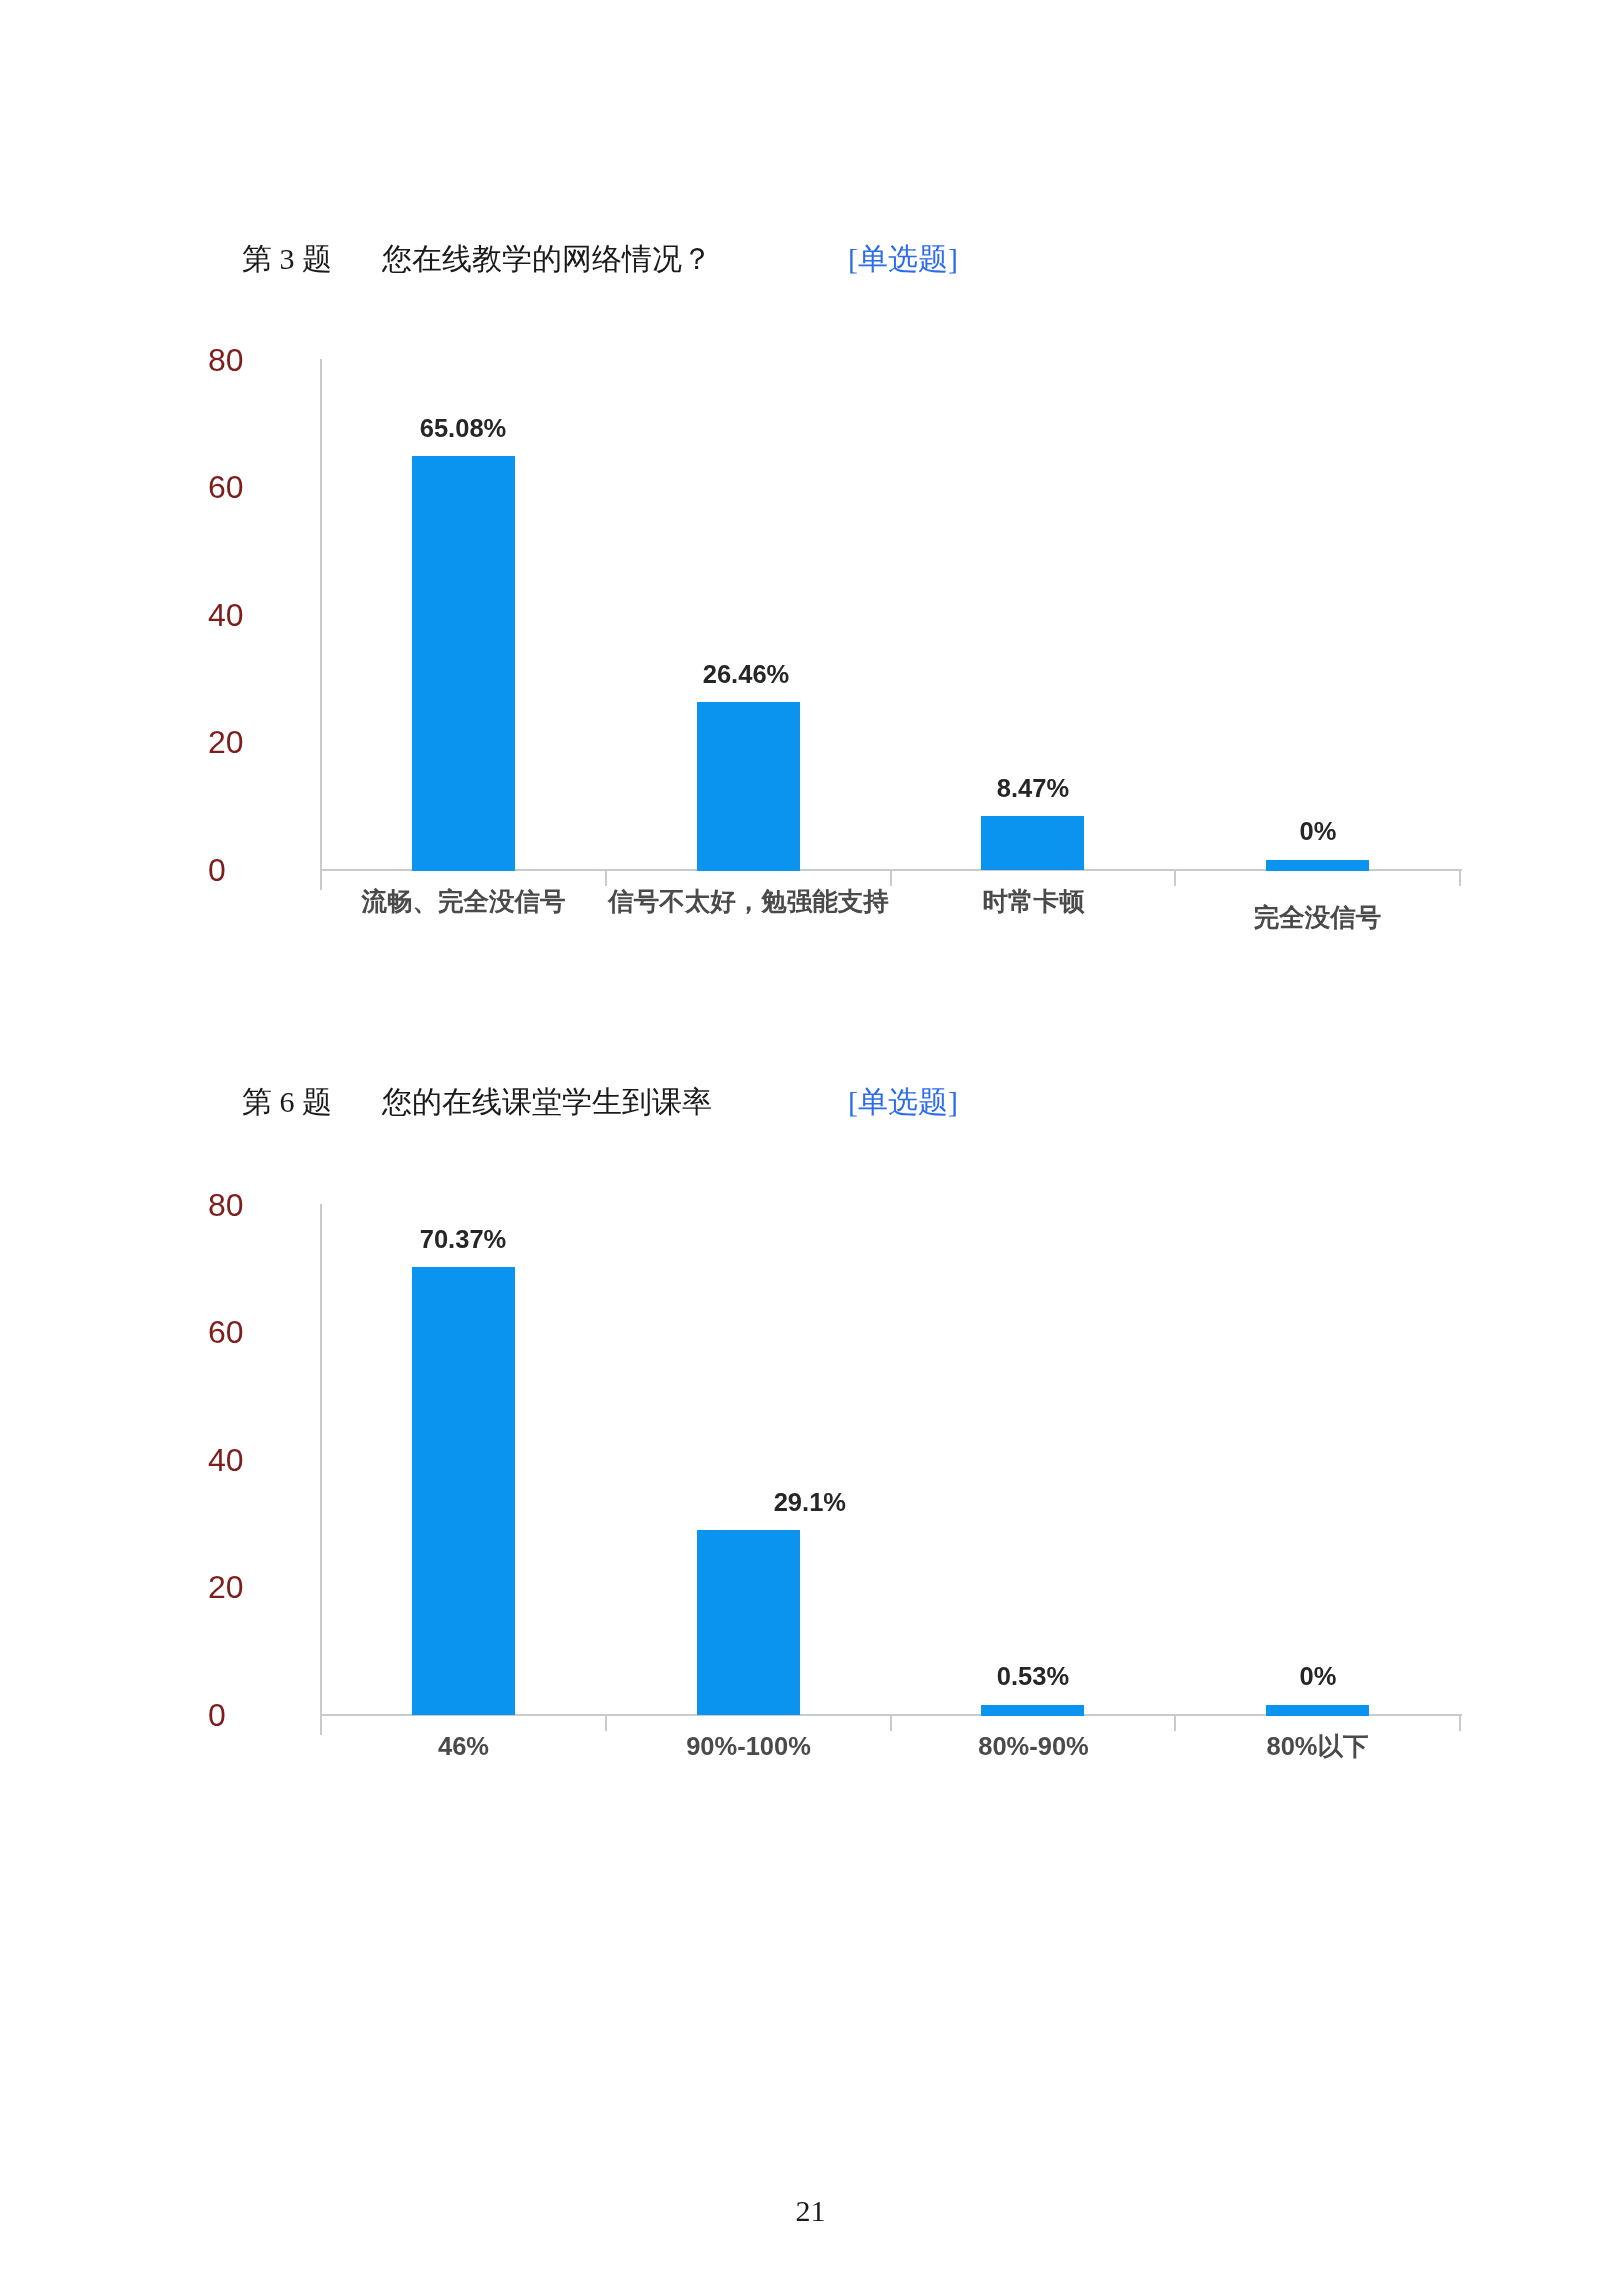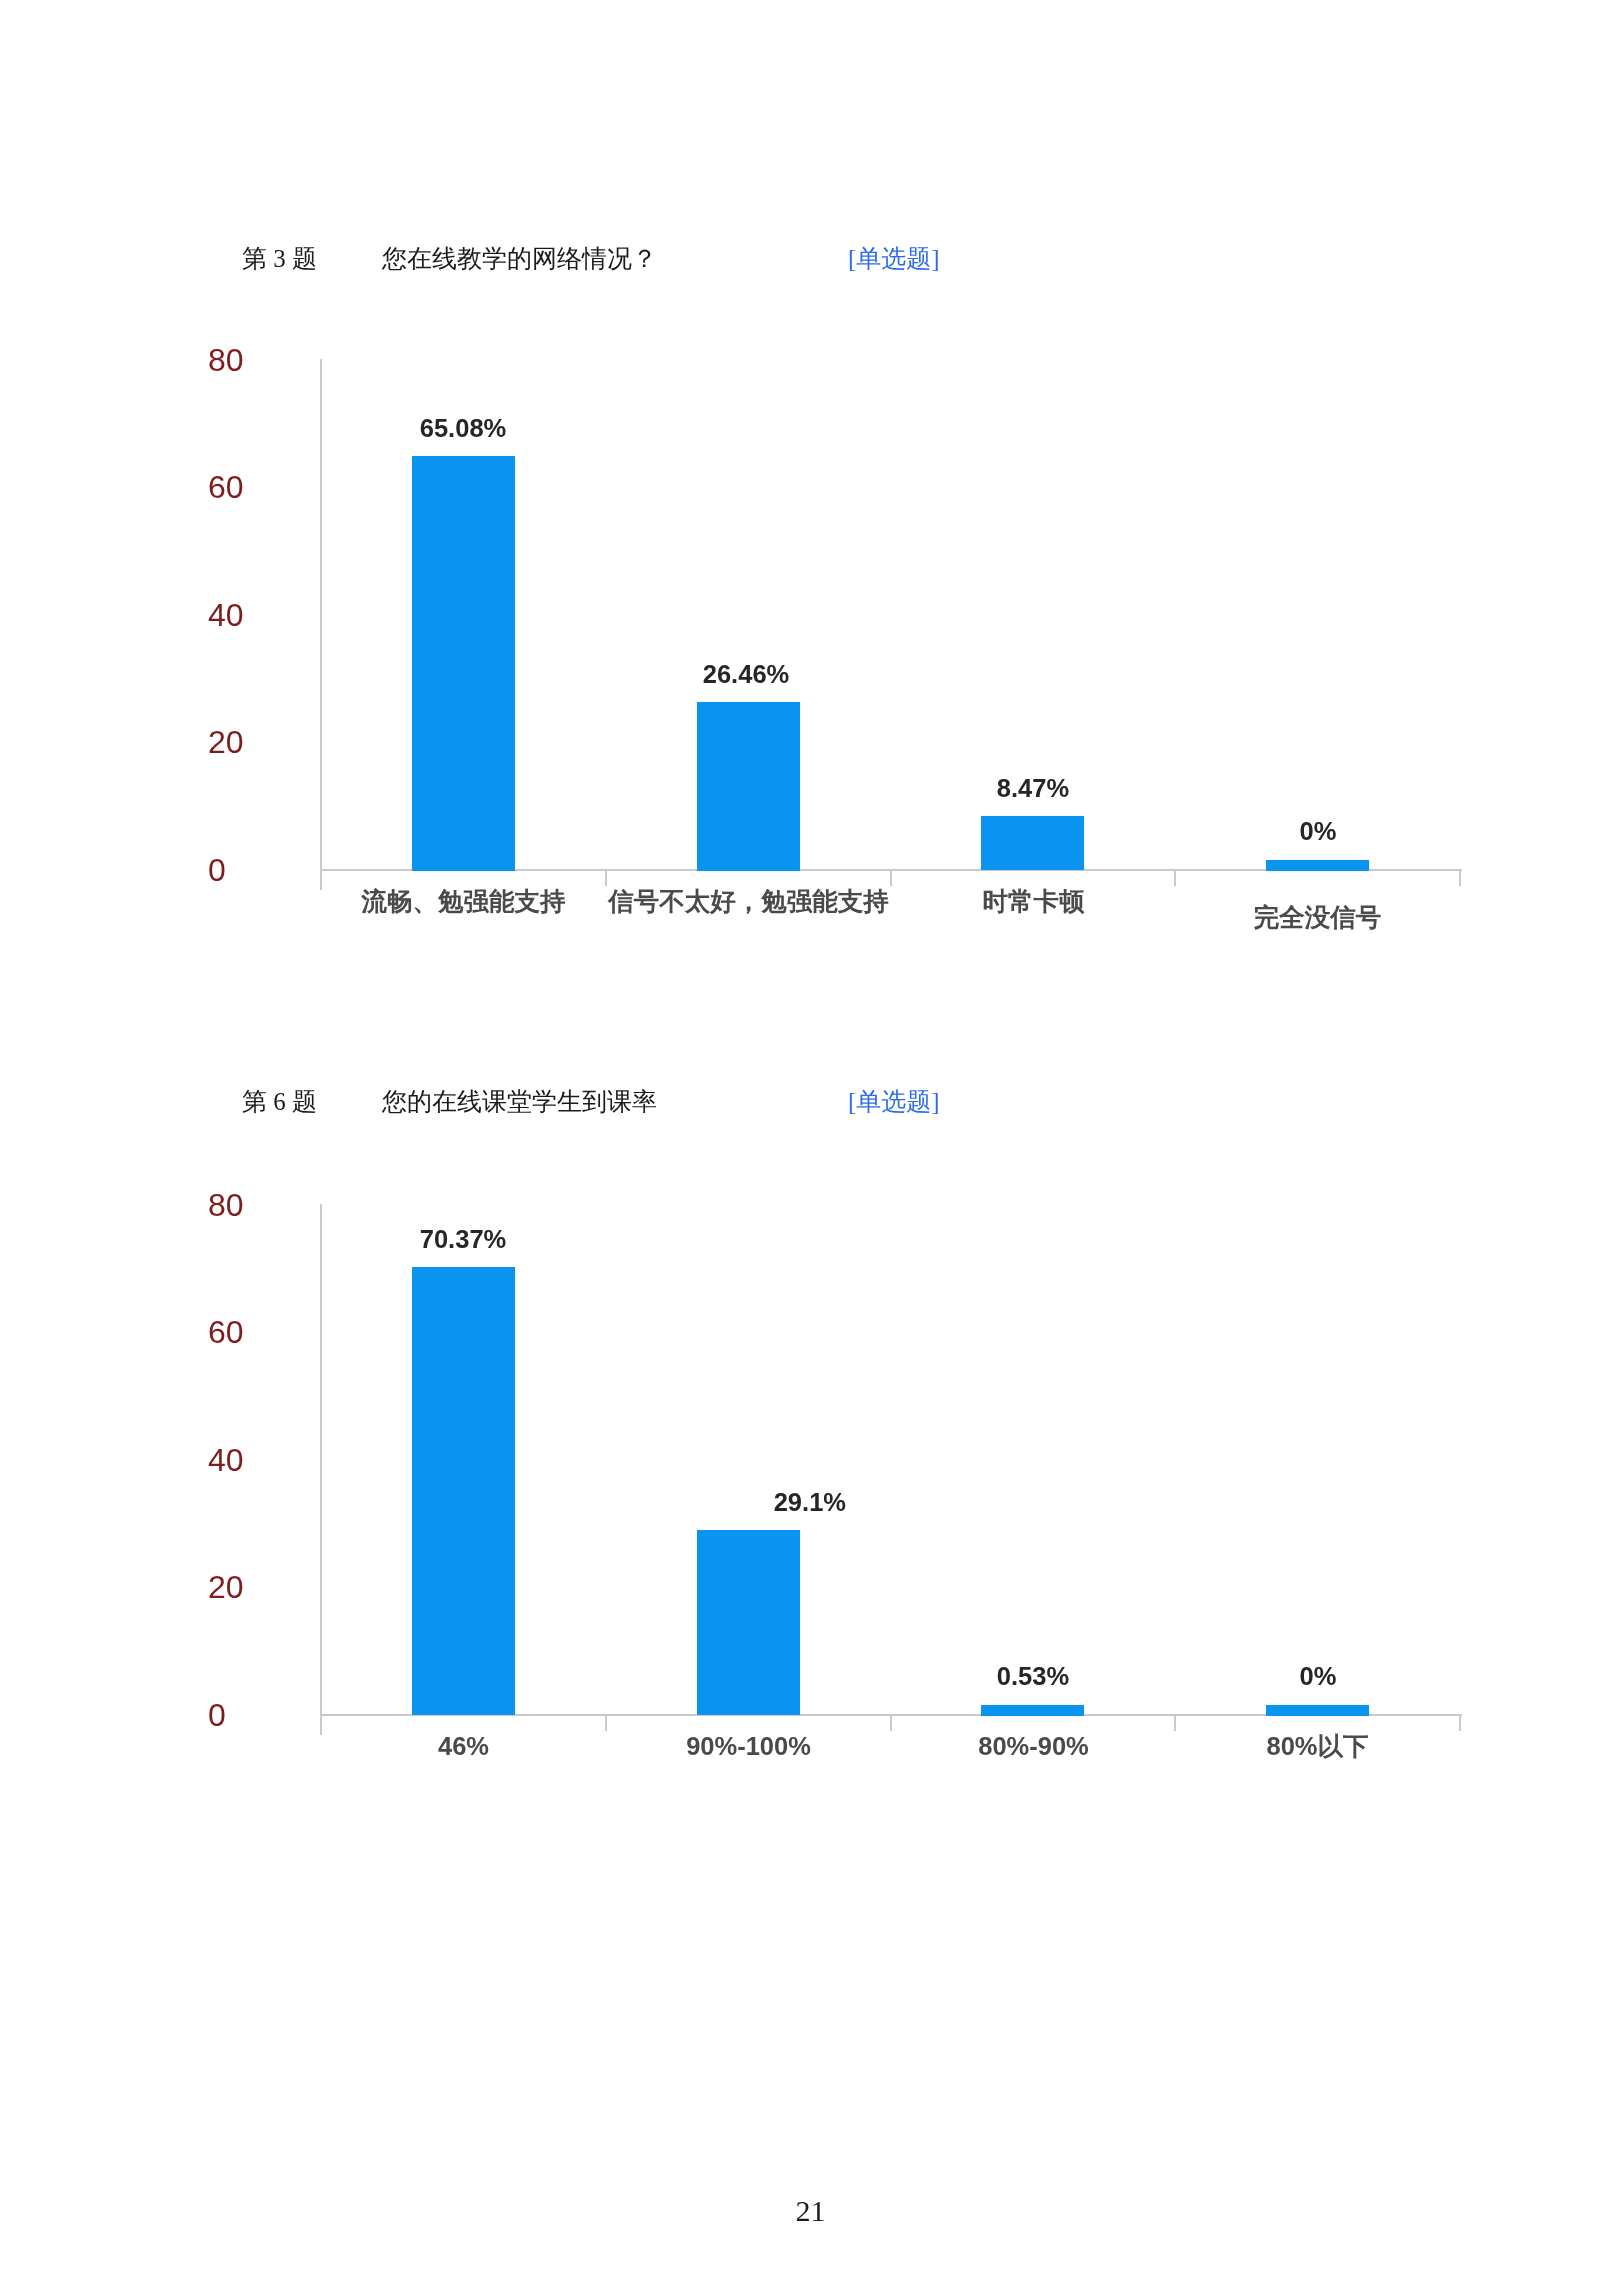--- a/index.html
+++ b/index.html
@@ -11,21 +11,21 @@
     overflow:hidden;
     font-family:"Liberation Sans","DejaVu Sans",sans-serif;
   }
   
   .title-row{
     position:absolute;
     left:0;
     width:100%;
     height:43px;
     font-family:"Liberation Serif","DejaVu Serif",serif;
-    font-size:25px;
+    font-size:30px;
     line-height:43px;
     color:#1a1a1a;
     white-space:nowrap;
   }
   .title-row .q-label{position:absolute;left:242px;}
   .title-row .q-title{position:absolute;left:382px;}
   .title-row .q-tag{position:absolute;left:848px;}
   
   .chart{
     position:absolute;
@@ -99,21 +99,21 @@
         <div class="ytick-label" style="left: 208px; width: 88px; top: 384px;">20</div>
         <div class="ytick-label" style="left: 208px; width: 88px; top: 257px;">40</div>
         <div class="ytick-label" style="left: 208px; width: 88px; top: 129px;">60</div>
         <div class="ytick-label" style="left: 208px; width: 88px; top: 2px;">80</div>
         <div class="axis-tick" style="left: 605px; top: 527px; width: 2px; height: 15.7px;"></div>
         <div class="axis-tick" style="left: 890px; top: 527px; width: 2px; height: 15.7px;"></div>
         <div class="axis-tick" style="left: 1174px; top: 527px; width: 2px; height: 15.7px;"></div>
         <div class="axis-tick" style="left: 1459px; top: 527px; width: 2px; height: 15.7px;"></div>
         <div class="bar" style="left: 412px; top: 113px; width: 103px; height: 415px; background: rgb(10, 148, 240);"></div>
         <div class="value-label" style="left: 365px; width: 196px; top: 70px;">65.08%</div>
-        <div class="cat-label" style="left: 321px; width: 285px; top: 541px;">流畅、勉强能支持</div>
+        <div class="cat-label" style="left: 321px; width: 285px; top: 541px;">流畅、完全没信号</div>
         <div class="bar" style="left: 697px; top: 359px; width: 103px; height: 169px; background: rgb(10, 148, 240);"></div>
         <div class="value-label" style="left: 648px; width: 196px; top: 316px;">26.46%</div>
         <div class="cat-label" style="left: 606px; width: 285px; top: 541px;">信号不太好，勉强能支持</div>
         <div class="bar" style="left: 981px; top: 473px; width: 103px; height: 54px; background: rgb(10, 148, 240);"></div>
         <div class="value-label" style="left: 935px; width: 196px; top: 430px;">8.47%</div>
         <div class="cat-label" style="left: 891px; width: 285px; top: 541px;">时常卡顿</div>
         <div class="bar" style="left: 1266px; top: 517px; width: 103px; height: 10.8px; background: rgb(10, 148, 240);"></div>
         <div class="value-label" style="left: 1220px; width: 196px; top: 473px;">0%</div>
         <div class="cat-label" style="left: 1175px; width: 285px; top: 541px; margin-top: 16px;">完全没信号</div>
       </div>

